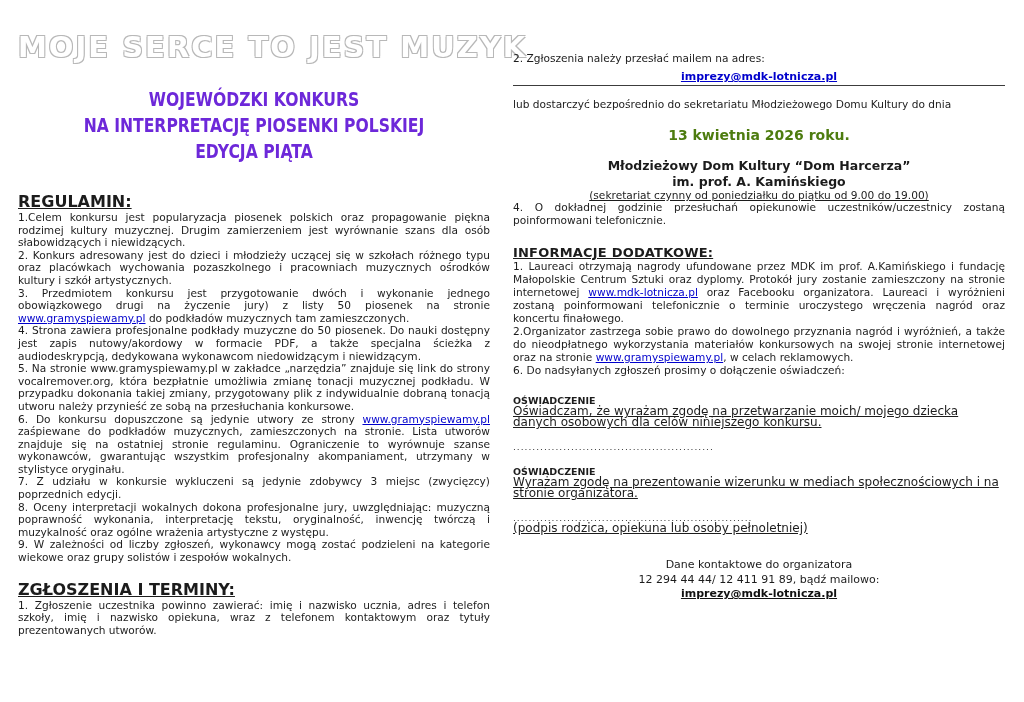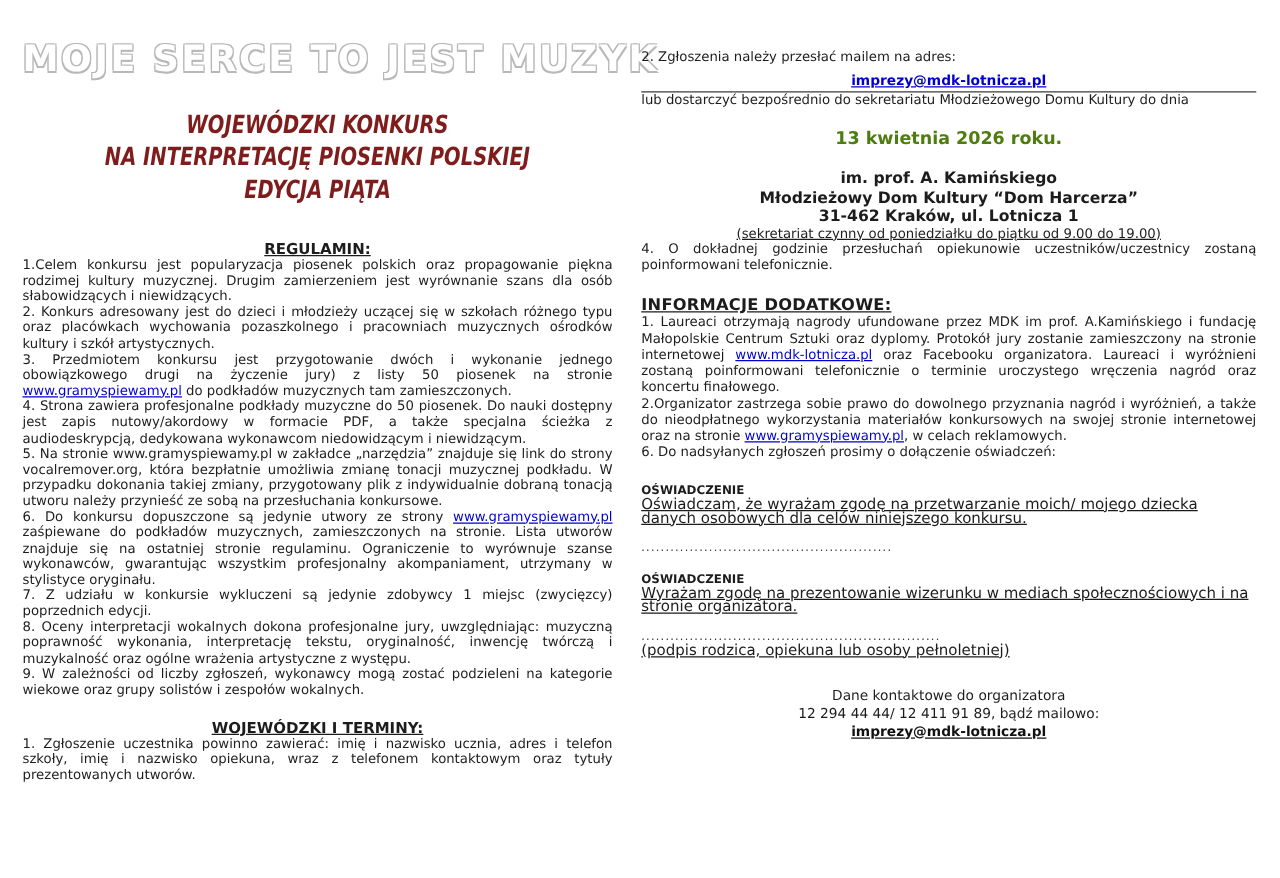--- a/index.html
+++ b/index.html
@@ -10,29 +10,29 @@
   }
   .col { position:absolute; }
   .col.left  { left:18px;  top:30px; width:472px; }
   .col.right { left:513px; top:40px; width:492px; }
 
   .outline-title {
     font-weight:700; font-size:29px; letter-spacing:2px; white-space:nowrap;
     color:#ffffff;
     text-shadow:-1px -1px 0 #b8b8b8, 1px -1px 0 #b8b8b8, -1px 1px 0 #b8b8b8, 1px 1px 0 #b8b8b8;
   }
-  .main-heading { margin-top:22px; text-align:center; color:#7f1d1d;font-style:italic; }
+  .main-heading { margin-top:22px; text-align:center; color:#6d28d9; }
   .mh { font-weight:700; font-size:20px; line-height:26px; transform:scaleX(0.78); white-space:nowrap; }
 
-  .sec  { font-size:12px; font-weight:700; text-decoration:underline;text-align:center; }
+  .sec  { font-size:16px; font-weight:700; text-decoration:underline; }
   .sec2 { font-size:13px; font-weight:700; text-decoration:underline; letter-spacing:0.2px; }
 
   p.body { margin:0; font-size:10.6px; line-height:12.6px; text-align:justify; }
   .col.right p.body { line-height:13px; }
-  p.noj { text-align:left; }
+  p.noj { text-align:left;margin-top:12px; }
 
   .lnk { color:#0000cc; text-decoration:underline; cursor:pointer; }
   .email-row { border-bottom:1px solid #3c3c3c; text-align:center; padding-bottom:1px; }
   .email-row .lnk { font-weight:700; font-size:11px; }
 
   .deadline { margin-top:16px; text-align:center; font-weight:700; font-size:14px; color:#4d7c0f; }
   .venue { margin-top:15px; text-align:center; font-weight:700; font-size:12.5px; line-height:15.5px; }
   .venue-hours { text-align:center; font-size:10.6px;text-decoration:underline; }
 
   .decl-h { font-size:9.5px; font-weight:700; }
@@ -61,41 +61,40 @@
     </div>
 
     <div class="sec mt28">REGULAMIN:</div>
 
     <p class="body mt12">1.Celem konkursu jest popularyzacja piosenek polskich oraz propagowanie piękna rodzimej kultury muzycznej. Drugim zamierzeniem jest wyrównanie szans dla osób słabowidzących i niewidzących.</p>
     <p class="body">2. Konkurs adresowany jest do dzieci i młodzieży uczącej się w szkołach różnego typu oraz placówkach wychowania pozaszkolnego i pracowniach muzycznych ośrodków kultury i szkół artystycznych.</p>
     <p class="body"><span>3. Przedmiotem konkursu jest przygotowanie dwóch  i wykonanie jednego obowiązkowego drugi na życzenie jury) z listy 50 piosenek na stronie </span><a class="lnk">www.gramyspiewamy.pl</a><span>  do podkładów muzycznych tam zamieszczonych.</span></p>
     <p class="body">4. Strona zawiera profesjonalne podkłady muzyczne do 50 piosenek. Do nauki dostępny jest zapis nutowy/akordowy w formacie PDF, a także specjalna ścieżka z audiodeskrypcją, dedykowana wykonawcom niedowidzącym i niewidzącym.</p>
     <p class="body">5. Na stronie www.gramyspiewamy.pl w zakładce „narzędzia” znajduje się link do strony vocalremover.org, która bezpłatnie umożliwia zmianę tonacji muzycznej podkładu. W przypadku dokonania takiej zmiany, przygotowany plik z indywidualnie dobraną tonacją utworu należy przynieść ze sobą na przesłuchania konkursowe.</p>
     <p class="body"><span>6. Do konkursu  dopuszczone są jedynie utwory ze strony </span><a class="lnk">www.gramyspiewamy.pl</a><span> zaśpiewane do podkładów muzycznych, zamieszczonych na stronie. Lista utworów znajduje się na ostatniej stronie regulaminu. Ograniczenie to wyrównuje szanse wykonawców, gwarantując wszystkim profesjonalny akompaniament, utrzymany w stylistyce oryginału.</span></p>
-    <p class="body">7. Z udziału w konkursie wykluczeni są jedynie zdobywcy 1 miejsc (zwycięzcy) poprzednich edycji.</p>
+    <p class="body">7. Z udziału w konkursie wykluczeni są jedynie zdobywcy 3 miejsc (zwycięzcy) poprzednich edycji.</p>
     <p class="body">8. Oceny interpretacji wokalnych dokona profesjonalne jury, uwzględniając: muzyczną poprawność wykonania, interpretację tekstu, oryginalność, inwencję twórczą i muzykalność oraz ogólne wrażenia artystyczne z występu.</p>
     <p class="body">9. W zależności od liczby zgłoszeń, wykonawcy mogą zostać podzieleni na kategorie wiekowe oraz grupy solistów i zespołów wokalnych.</p>
 
-    <div class="sec mt16">WOJEWÓDZKI I TERMINY:</div>
+    <div class="sec mt16">ZGŁOSZENIA I TERMINY:</div>
     <p class="body mt12">1. Zgłoszenie uczestnika powinno zawierać: imię i nazwisko ucznia, adres i telefon szkoły, imię i nazwisko opiekuna, wraz z telefonem kontaktowym oraz tytuły prezentowanych utworów.</p>
   </div>
 
   <div class="col right">
     <p class="body noj">2. Zgłoszenia należy przesłać mailem na adres:</p>
     <div class="email-row">
       <a class="lnk">imprezy@mdk-lotnicza.pl</a>
     </div>
     <p class="body noj">lub dostarczyć bezpośrednio do sekretariatu Młodzieżowego Domu Kultury do dnia</p>
 
     <div class="deadline">13 kwietnia 2026 roku.</div>
 
     <div class="venue">
+      <div>Młodzieżowy Dom Kultury “Dom Harcerza”</div>
       <div>im. prof. A. Kamińskiego</div>
-      <div>Młodzieżowy Dom Kultury “Dom Harcerza”</div>
-      <div>31-462 Kraków, ul. Lotnicza 1</div>
     </div>
     <div class="venue-hours">(sekretariat czynny od poniedziałku do  piątku od 9.00 do 19.00)</div>
 
     <p class="body">4. O dokładnej godzinie przesłuchań opiekunowie uczestników/uczestnicy zostaną poinformowani telefonicznie.</p>
 
     <div class="sec2 mt18">INFORMACJE DODATKOWE:</div>
 
     <p class="body mt12"><span>1. Laureaci otrzymają nagrody ufundowane przez MDK im prof. A.Kamińskiego i fundację Małopolskie Centrum Sztuki oraz  dyplomy. Protokół jury zostanie zamieszczony na stronie internetowej </span><a class="lnk">www.mdk-lotnicza.pl</a><span> oraz Facebooku organizatora. Laureaci i wyróżnieni zostaną poinformowani telefonicznie o terminie uroczystego wręczenia nagród oraz koncertu finałowego.</span></p>
     <p class="body"><span>2.Organizator zastrzega sobie prawo do dowolnego przyznania nagród i wyróżnień, a także do nieodpłatnego wykorzystania materiałów konkursowych na swojej stronie internetowej oraz na stronie </span><a class="lnk">www.gramyspiewamy.pl</a><span>, w celach reklamowych.</span></p>
     <p class="body">6. Do nadsyłanych zgłoszeń prosimy o dołączenie oświadczeń:</p>

